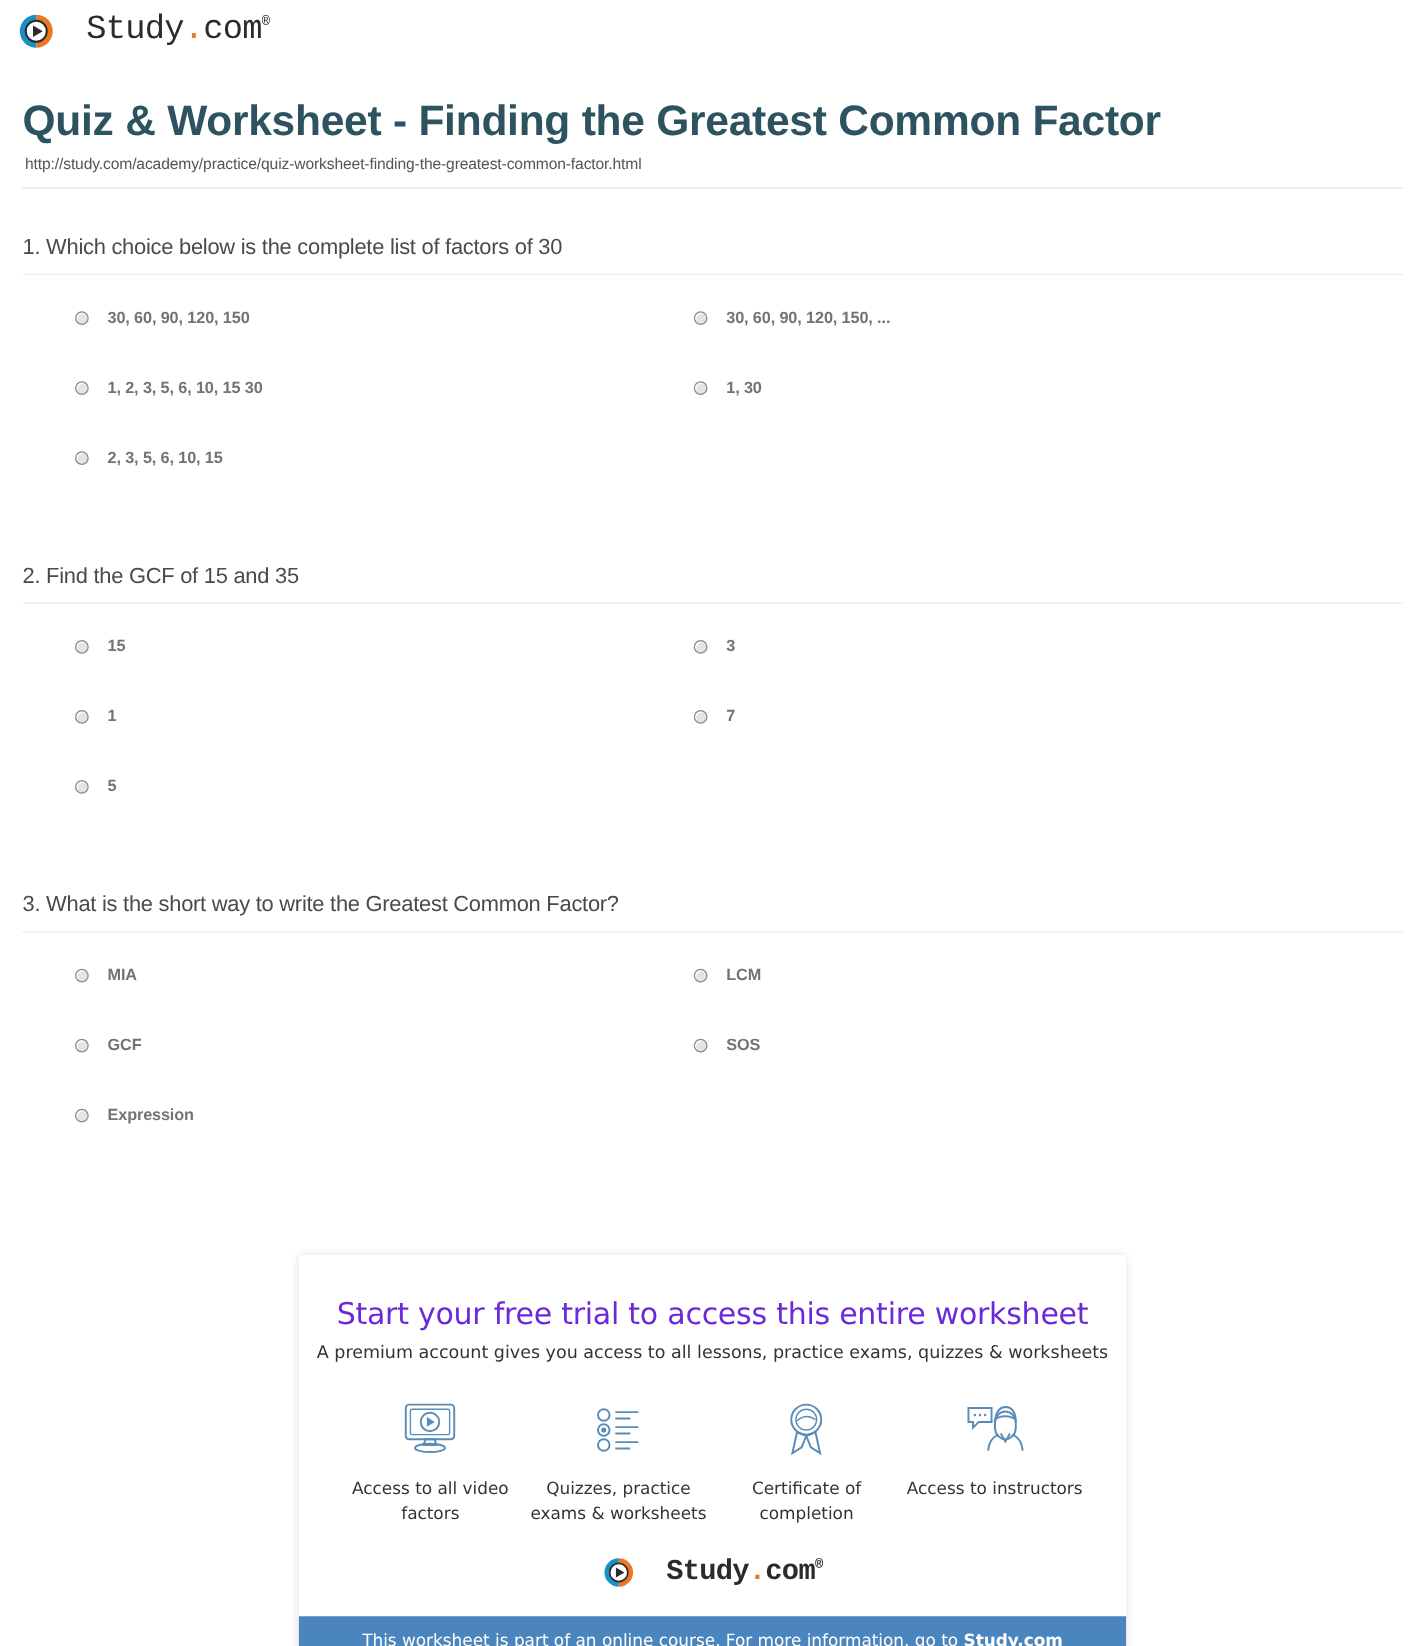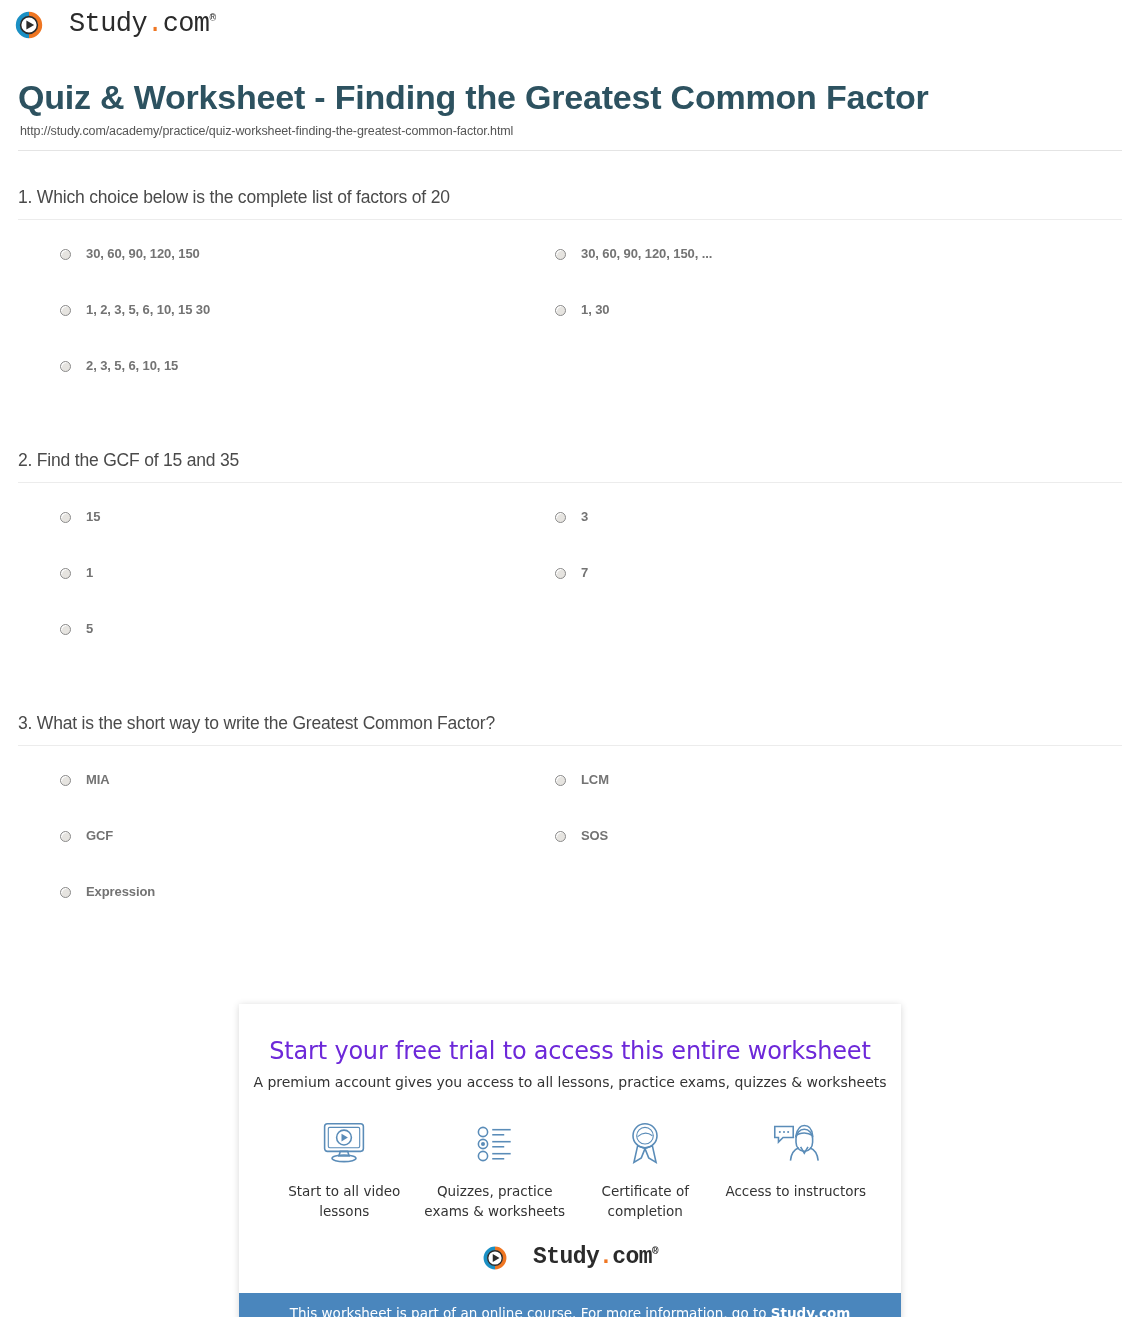--- a/index.html
+++ b/index.html
@@ -173,21 +173,21 @@
 
 <div class="title-block">
   <h1 class="page-title">Quiz &amp; Worksheet - Finding the Greatest Common Factor</h1>
   <div class="page-url">http://study.com/academy/practice/quiz-worksheet-finding-the-greatest-common-factor.html</div>
   <hr class="rule">
 </div>
 
 <div class="questions">
 
   <div class="question">
-    <div class="q-text">1. Which choice below is the complete list of factors of 20</div>
+    <div class="q-text">1. Which choice below is the complete list of factors of 30</div>
     <div class="q-rule"></div>
     <div class="options">
       <div class="option">
         <span class="radio"></span>
         <span class="opt-label">30, 60, 90, 120, 150</span>
       </div>
       <div class="option">
         <span class="radio"></span>
         <span class="opt-label">1, 2, 3, 5, 6, 10, 15 30</span>
       </div>
@@ -274,21 +274,21 @@
         <div class="feature-icon">
           <svg viewBox="0 0 56 52" width="52" height="48" fill="none" stroke="#5a8cb8" stroke-width="1.7">
             <rect x="7" y="4" width="42" height="30" rx="3"></rect>
             <rect x="11" y="8" width="34" height="22" rx="1.5" stroke-width="1.2"></rect>
             <circle cx="28" cy="19" r="8"></circle>
             <path d="M25.3 14.8 L32.2 19 L25.3 23.2 Z" fill="#5a8cb8" stroke="none"></path>
             <path d="M24 34 L32 34 L33.5 39 L22.5 39 Z"></path>
             <ellipse cx="28" cy="41.5" rx="13" ry="3.6"></ellipse>
           </svg>
         </div>
-        <div class="feature-label">Start to all video lessons</div>
+        <div class="feature-label">Access to all video factors</div>
       </div>
 
       <div class="feature">
         <div class="feature-icon">
           <svg viewBox="0 0 56 52" width="52" height="48" fill="none" stroke="#5a8cb8" stroke-width="1.7">
             <circle cx="15" cy="13" r="5"></circle>
             <circle cx="15" cy="26" r="5"></circle>
             <circle cx="15" cy="26" r="2.2" fill="#5a8cb8" stroke="none"></circle>
             <circle cx="15" cy="39" r="5"></circle>
             <line x1="25" y1="10.5" x2="45" y2="10.5"></line>

